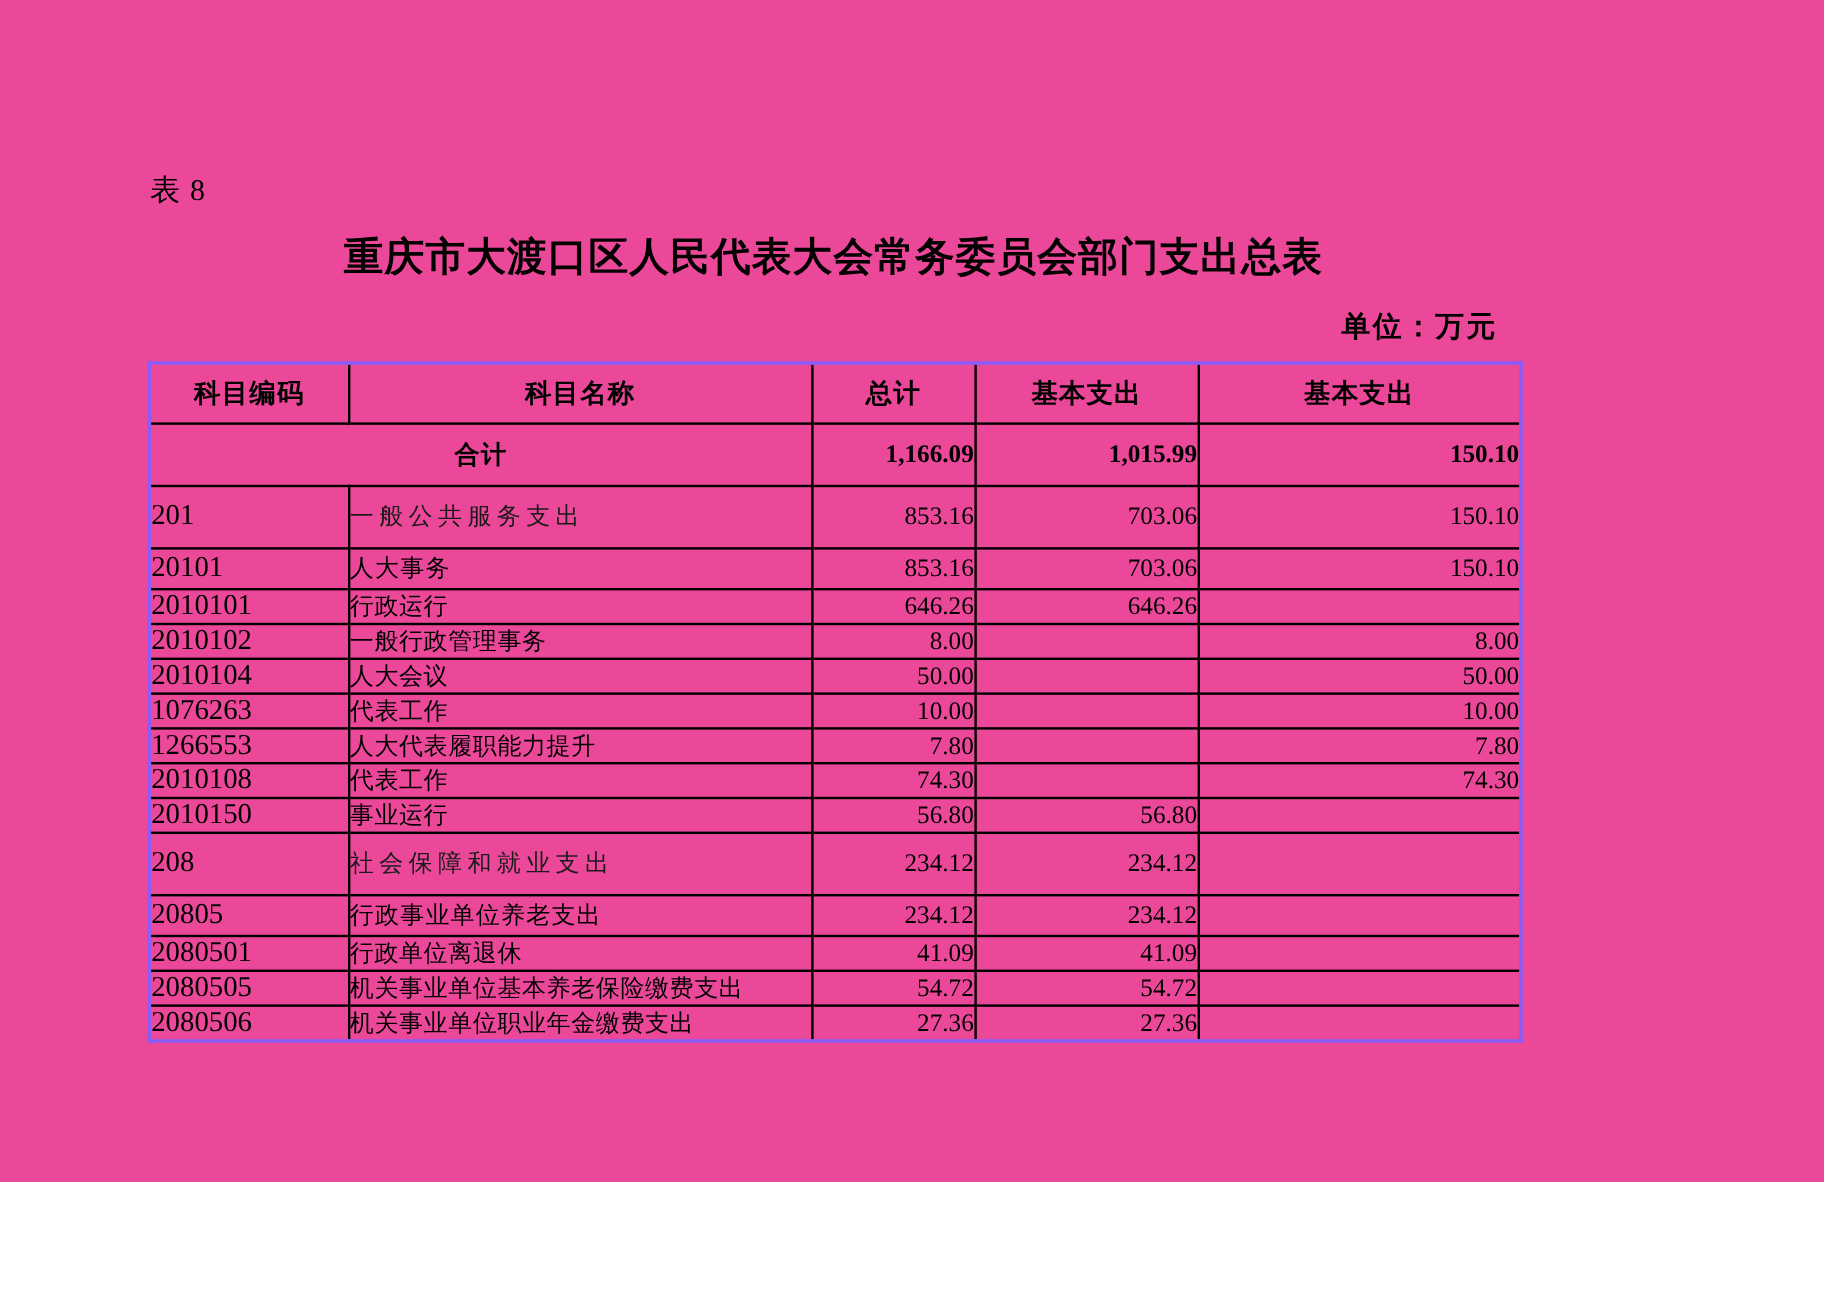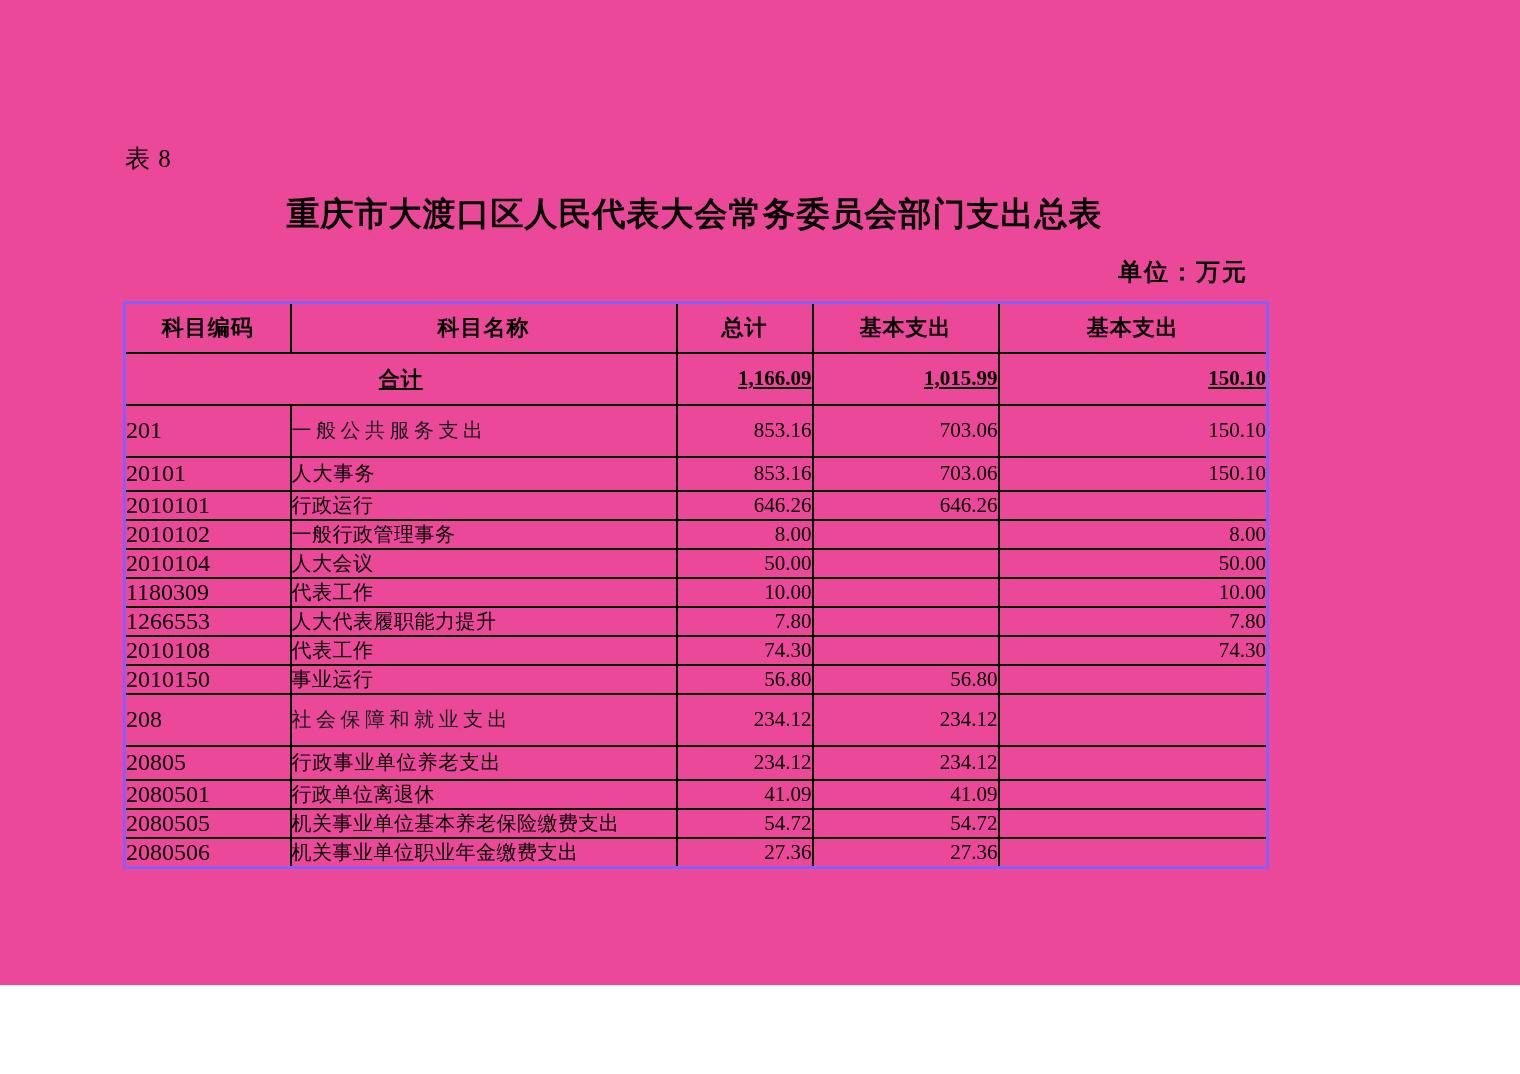--- a/index.html
+++ b/index.html
@@ -63,21 +63,21 @@
     box-sizing: border-box;
   }
   tr.header-row th {
     height: 50px;
     font-size: 22px;
     font-weight: bold;
     text-align: center;
     letter-spacing: 1px;
     font-family: "Liberation Sans", "DejaVu Sans", sans-serif;
   }
-  tr.grand-total-row td { height: 52px; text-decoration: underline; }
+  tr.grand-total-row td { height: 52px; }
   tr.grand-total-row td.merged {
     text-align: center;
     font-weight: bold;
     font-size: 21px;
     letter-spacing: 1px;
     font-family: "Liberation Sans", "DejaVu Sans", sans-serif;
   }
   tr.grand-total-row td.num { font-weight: bold; }
   tr.row-l1 td { height: 52px; }
   tr.row-l2 td { height: 34px; }
@@ -171,21 +171,21 @@
         <td class="num">8.00</td>
       </tr>
       <tr class="row-l3">
         <td class="code">2010104</td>
         <td class="name">人大会议</td>
         <td class="num">50.00</td>
         <td class="num"></td>
         <td class="num">50.00</td>
       </tr>
       <tr class="row-l3">
-        <td class="code">1180309</td>
+        <td class="code">1076263</td>
         <td class="name">代表工作</td>
         <td class="num">10.00</td>
         <td class="num"></td>
         <td class="num">10.00</td>
       </tr>
       <tr class="row-l3">
         <td class="code">1266553</td>
         <td class="name">人大代表履职能力提升</td>
         <td class="num">7.80</td>
         <td class="num"></td>

